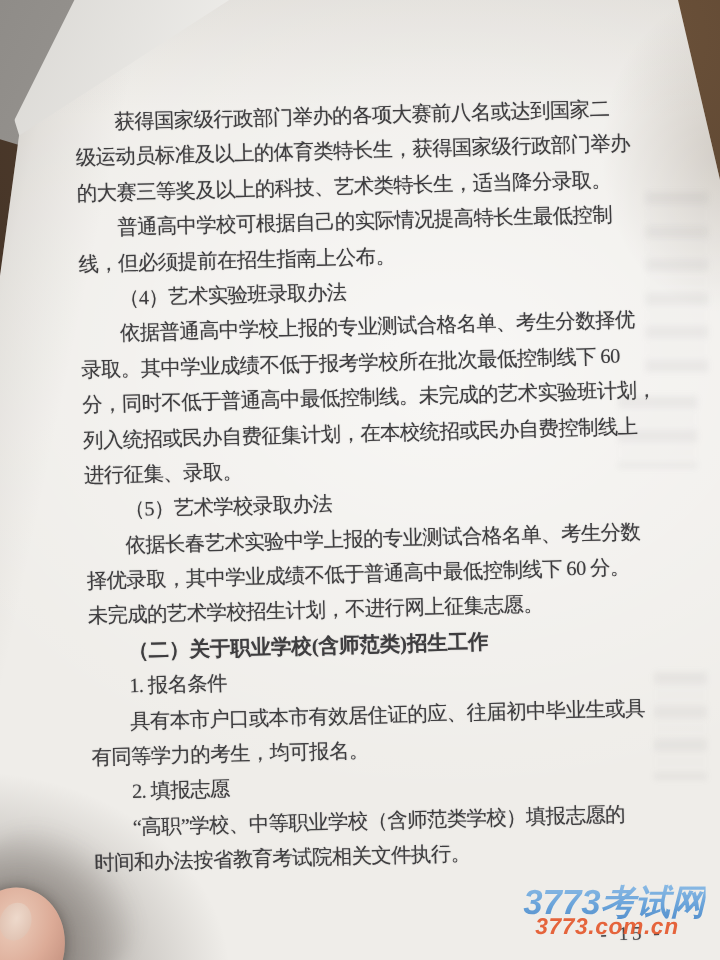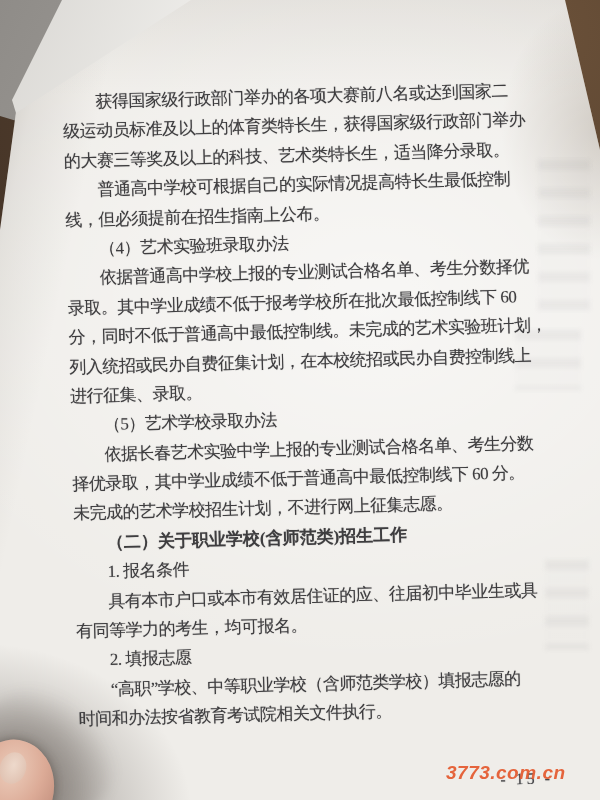--- a/index.html
+++ b/index.html
@@ -108,16 +108,17 @@
         <div class="tline">时间和办法按省教育考试院相关文件执行。</div>
       </div>
     <div class="page-number">- 15 -</div>
   </div>
 
   <div class="finger-shadow"></div>
   <div class="finger"></div>
   <div class="fingernail"></div>
 
   <div class="watermark">
+    <div class="wm-title">3773考试网</div>
     <div class="wm-url">3773.com.cn</div>
   </div>
 
 </div>
 
 </body></html>

